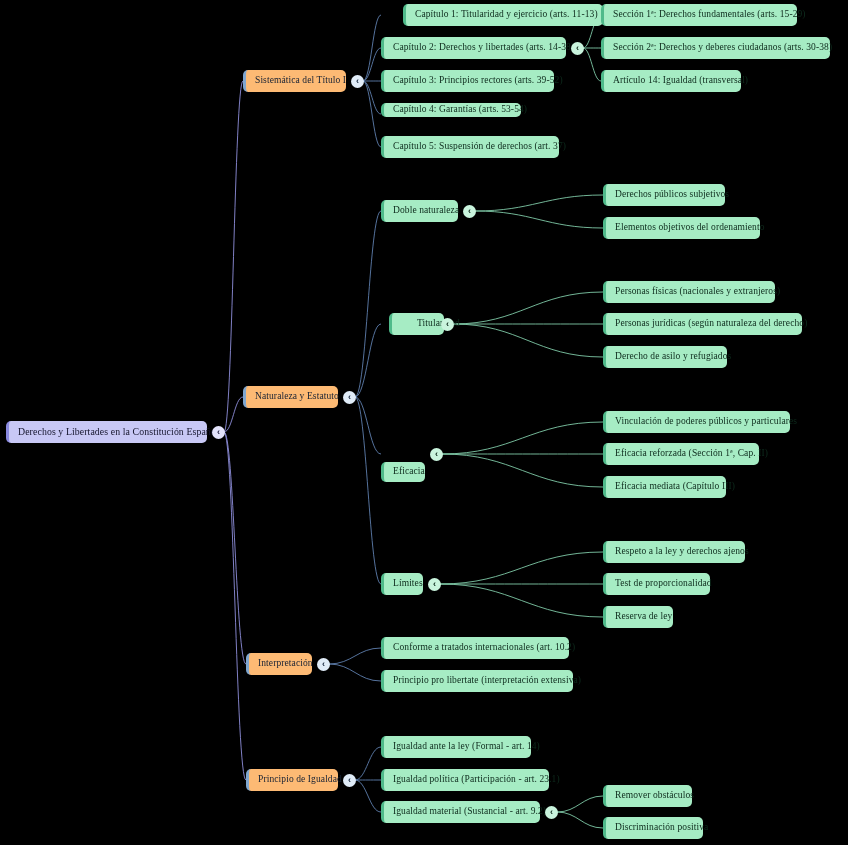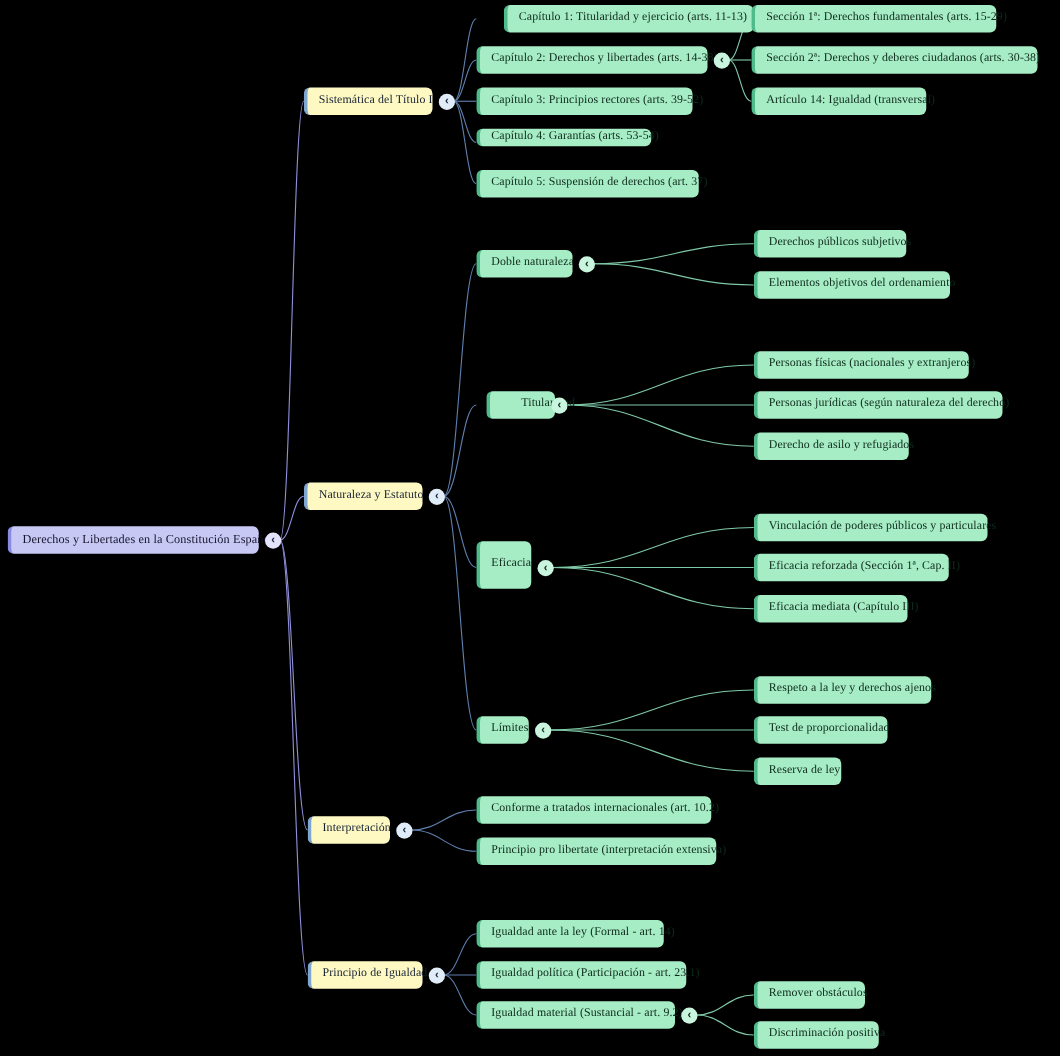--- a/index.html
+++ b/index.html
@@ -38,21 +38,21 @@
     letter-spacing: .1px;
     color: #11131f;
   }
   .node.root {
     background: #c8c8f5;
     border-left: 3px solid #8a8ae0;
     color: #14142b;
     font-size: 9.8px;
   }
   .node.blue {
-    background: #fef9c3;
+    background: #fdba74;
     border-left: 3px solid #7fa6cf;
     color: #152033;
   }
   .node.green {
     background: #a6ecc4;
     border-left: 3px solid #4fba8a;
     color: #0d2a1c;
   }
   .toggle {
     position: absolute;
@@ -180,21 +180,21 @@
       </div>
       <div class="node green" style="left: 603px; top: 281px; width: 172px; height: 22px;">
         <span>Personas físicas (nacionales y extranjeros)</span>
       </div>
       <div class="node green" style="left: 603px; top: 313px; width: 199px; height: 22px;">
         <span>Personas jurídicas (según naturaleza del derecho)</span>
       </div>
       <div class="node green" style="left: 603px; top: 346px; width: 124px; height: 22px;">
         <span>Derecho de asilo y refugiados</span>
       </div>
-      <div class="node green" style="left: 381px; top: 433px; width: 44px; height: 38px;">
+      <div class="node green" style="left: 381px; top: 462px; width: 44px; height: 20px;">
         <span>Eficacia</span>
       </div>
       <div class="toggle t-green" style="left: 430px; top: 447.5px;">
         <span>‹</span>
       </div>
       <div class="node green" style="left: 603px; top: 411px; width: 187px; height: 22px;">
         <span>Vinculación de poderes públicos y particulares</span>
       </div>
       <div class="node green" style="left: 603px; top: 443px; width: 156px; height: 22px; align-items: center;">
         <span>Eficacia reforzada (Sección 1ª, Cap. II)</span>

